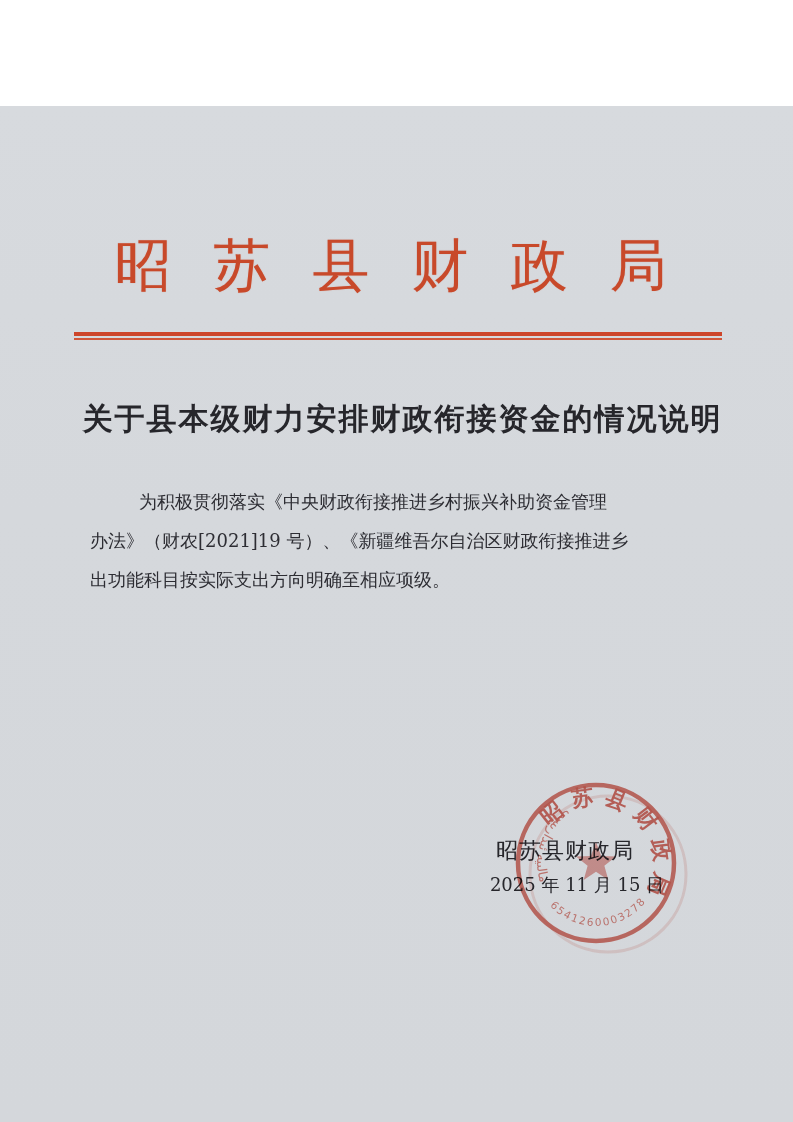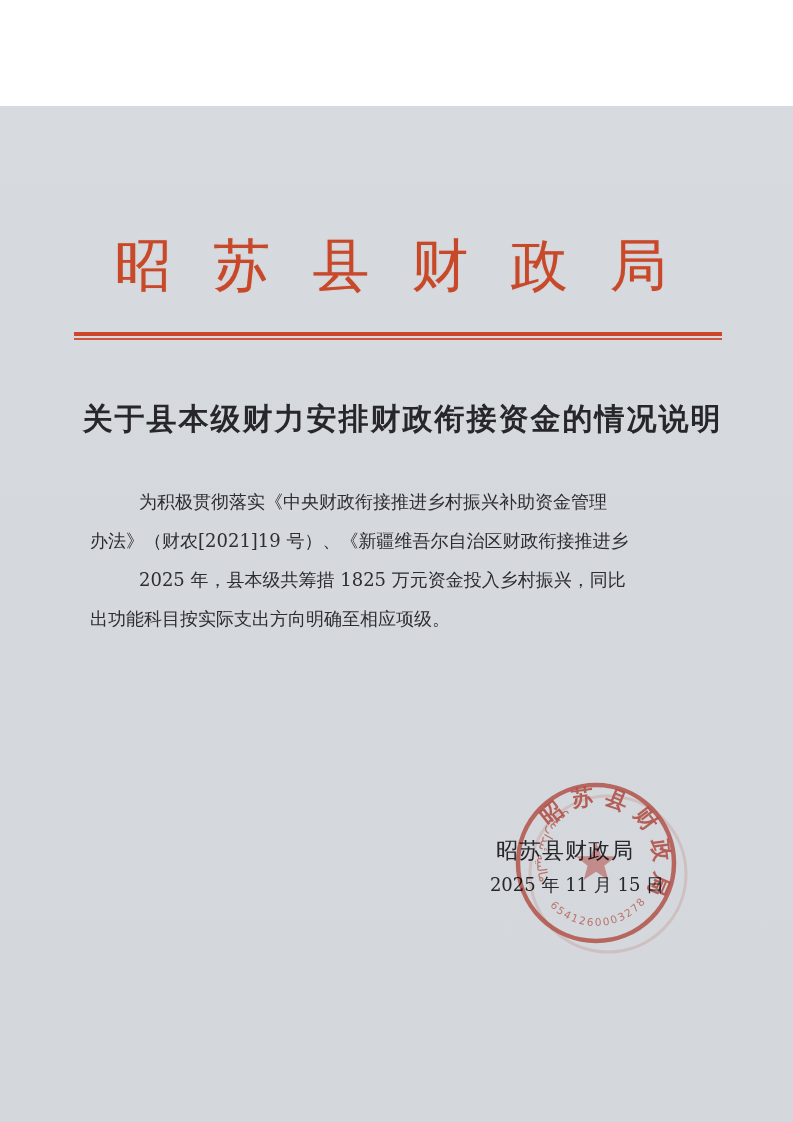--- a/index.html
+++ b/index.html
@@ -126,21 +126,20 @@
     <div class="rule-thick"></div>
     <div class="rule-gap"></div>
     <div class="rule-thin"></div>
   </div>
 
   <div class="doc-title">关于县本级财力安排财政衔接资金的情况说明</div>
 
   <div class="body-text">
     <div class="line indent">为积极贯彻落实《中央财政衔接推进乡村振兴补助资金管理</div>
     <div class="line">办法》（财农[2021]19 号）、《新疆维吾尔自治区财政衔接推进乡</div>
-    <div class="line indent">2025 年，县本级共筹措 1825 万元资金投入乡村振兴，同比</div>
     <div class="line">出功能科目按实际支出方向明确至相应项级。</div>
   </div>
 
   <div class="sig-name">昭苏县财政局</div>
 
   <div class="sig-date">2025 年 11 月 15 日</div>
 
   <svg class="seal" viewBox="0 0 202 202" xmlns="http://www.w3.org/2000/svg">
     <defs>
       <path id="arcTop" d="M 42 101 A 59 59 0 0 1 160 101 A 59 59 0 0 1 142.7 142.7" fill="none"></path>

